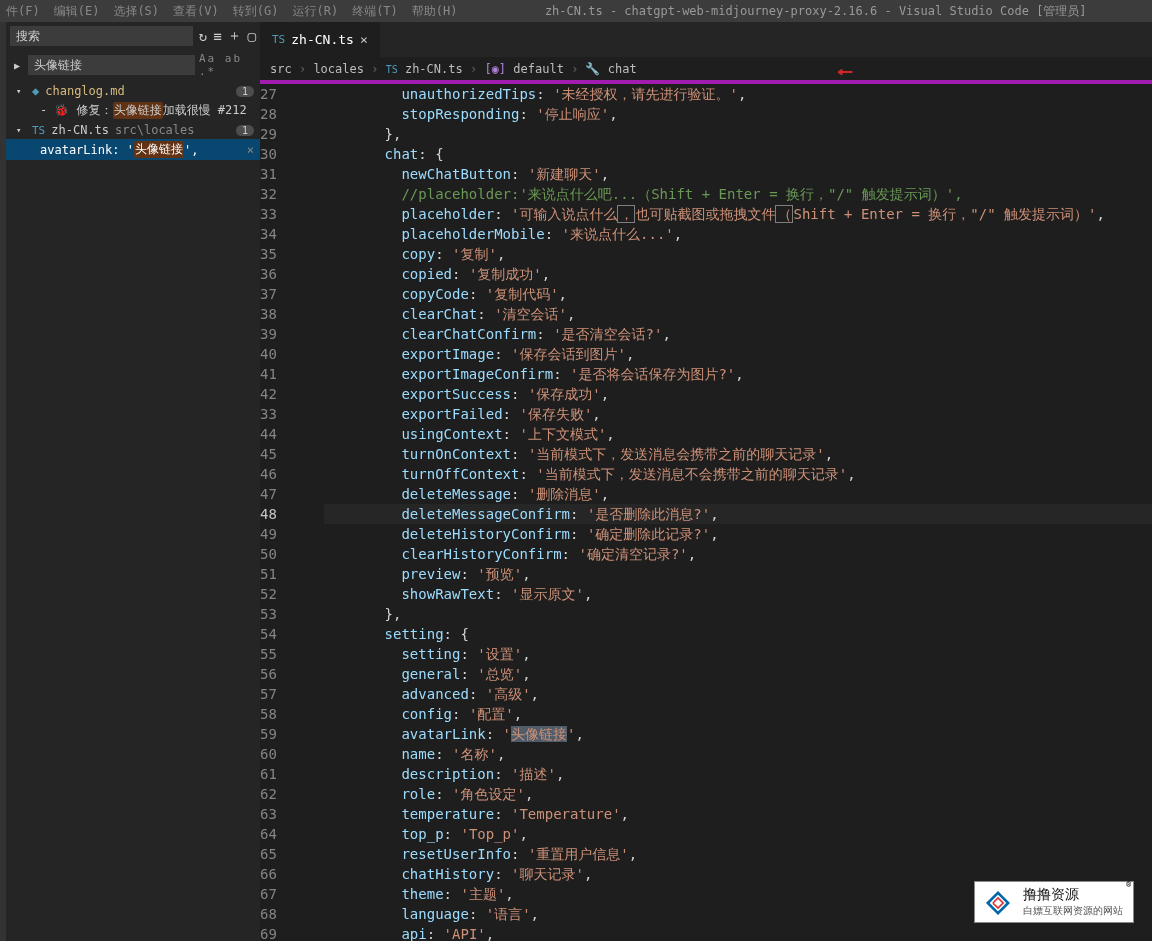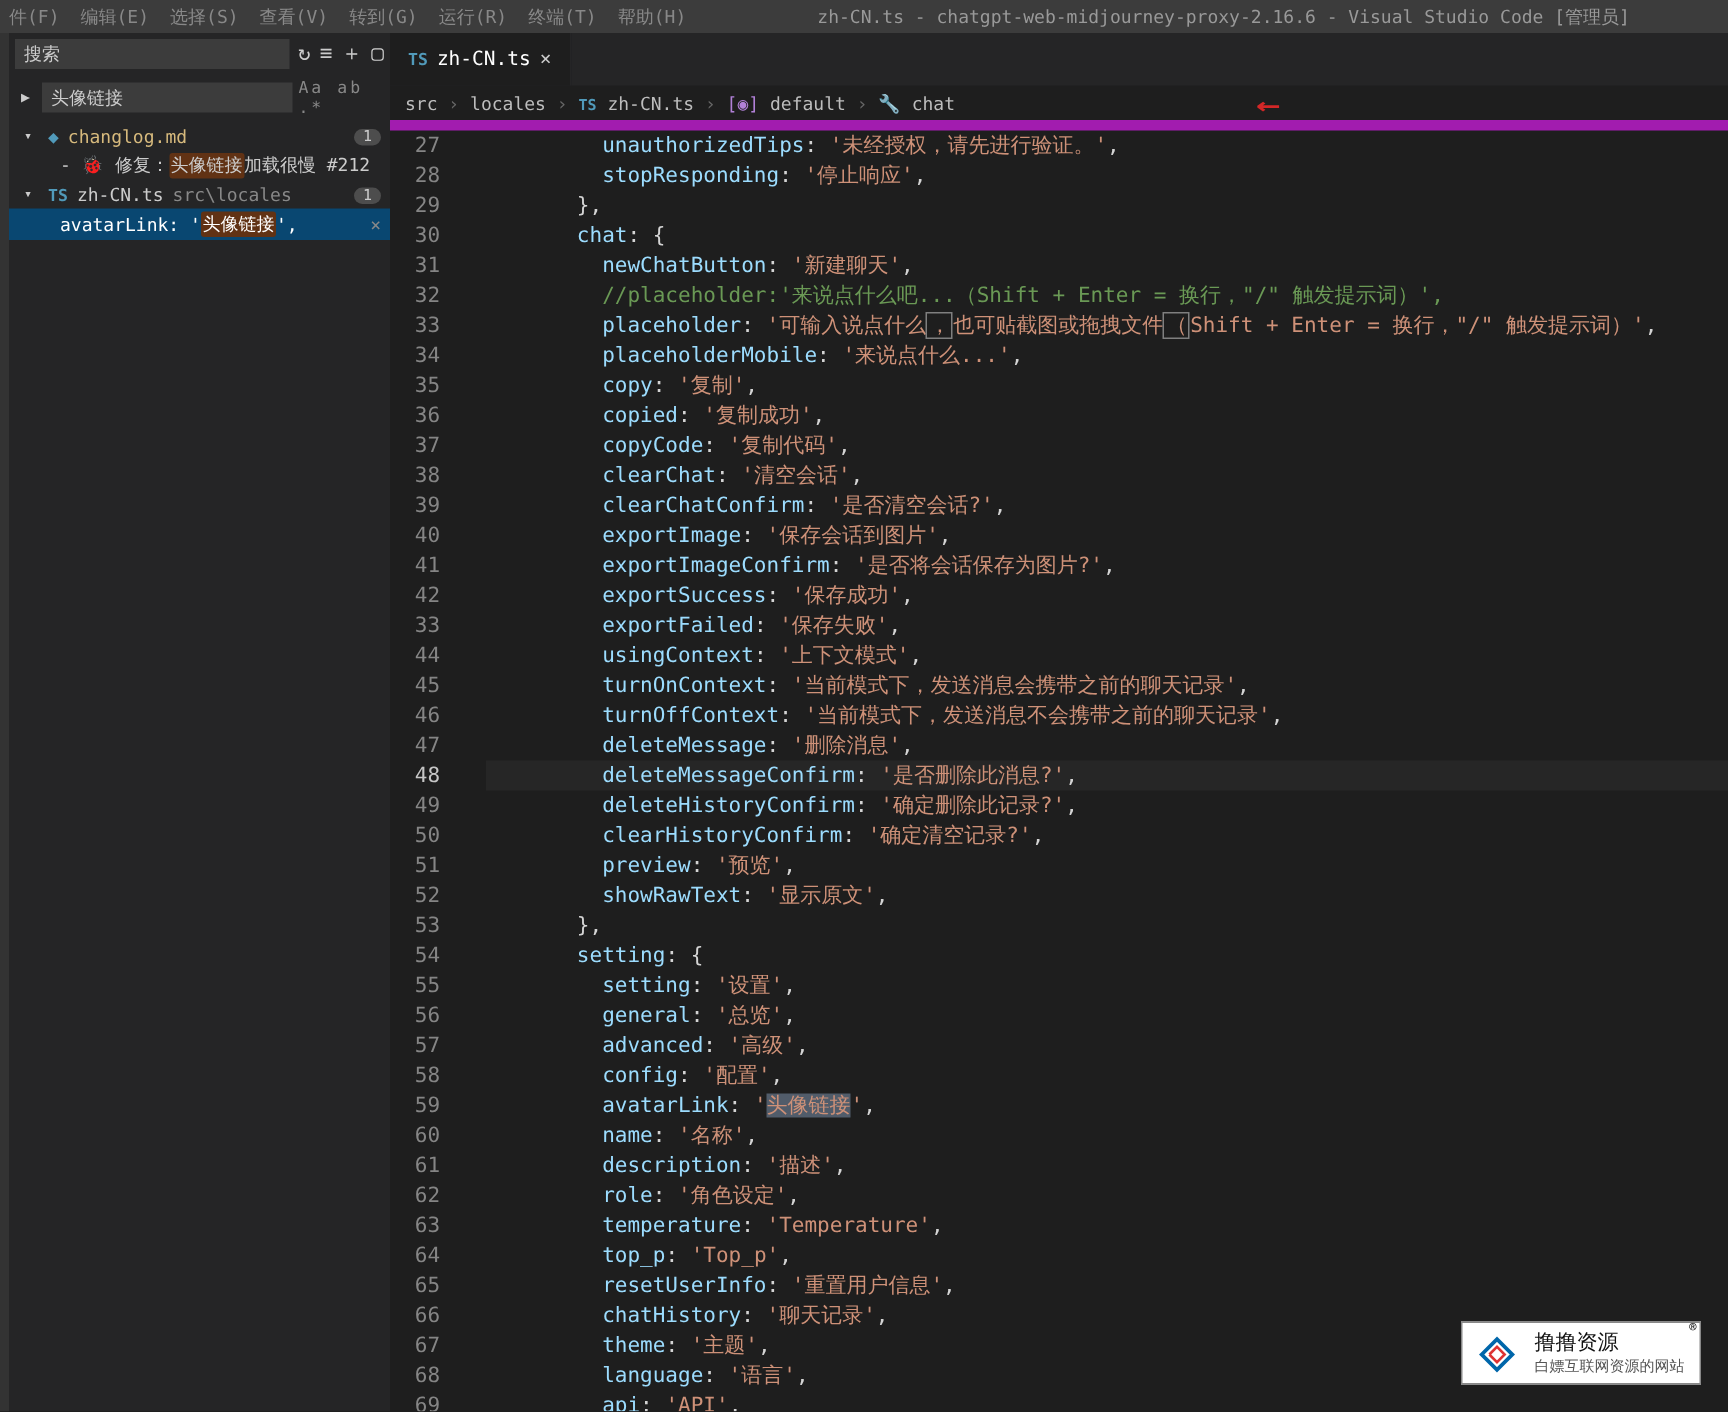--- a/index.html
+++ b/index.html
@@ -14,36 +14,36 @@
   .sb-search-row{display:flex;align-items:center;padding:2px 8px 4px 8px;gap:4px}
   .chev{width:14px;color:#ccc;font-size:10px}
   .sb-search-row input{flex:1;background:#3c3c3c;border:none;color:#ccc;padding:3px 6px;font-size:12px;outline:none}
   .searchopts{color:#888;padding-right:4px;font-size:11px;letter-spacing:2px}
   .sb-result{padding:4px 10px;font-size:12px;color:#aaa}
   .sb-result .hl{color:#46a0ff}
   .file{display:flex;align-items:center;padding:2px 6px 2px 10px;gap:6px;font-size:12px;color:#ccc}
   .file .badge{margin-left:auto;background:#4d4d4d;border-radius:8px;padding:0 6px;font-size:10px;color:#ccc}
   .twisty{font-size:9px;color:#ccc;width:10px}
   .mdic{color:#519aba;font-size:12px}
-  .tsic{color:#519aba;font-size:11px;font-weight:bold}
+  .tsic{color:#519aba;font-size:11px;font-weight:normal}
   .modif{color:#d7ba7d}
   .match{padding:2px 6px 2px 34px;font-size:12px;color:#ccc;display:flex;align-items:center}
   .match .x{margin-left:auto;color:#888;font-size:12px}
   .match.active{background:#094771;color:#fff}
   .hit{background:#613214;border-radius:2px;padding:0 1px}
   .main{flex:1;display:flex;flex-direction:column;min-width:0}
   .tabs{height:35px;background:#252526;display:flex;border-bottom:1px solid #1e1e1e}
   .tab{display:flex;align-items:center;gap:6px;padding:0 12px;background:#1e1e1e;color:#fff;font-size:13px;border-right:1px solid #252526}
   .tab .close{color:#ccc;font-size:13px}
-  .crumbs{height:22px;display:flex;align-items:center;gap:6px;padding:0 10px;background:#1e1e1e;color:#8a8a8a;font-size:12px;border-bottom:7px solid #a21caf;position:relative}
+  .crumbs{height:22px;display:flex;align-items:center;gap:6px;padding:0 10px;background:#1e1e1e;color:#8a8a8a;font-size:12px;border-bottom:4px solid #a21caf;position:relative}
   .crumbs .sep{color:#666}
   .crumbs .name{color:#bdbdbd}
   .arrow{position:absolute;left:580px;top:2px;color:#d32727;font-size:18px;font-weight:bold;transform:scaleX(1.5)}
   .editor{flex:1;display:flex;overflow:hidden;font-family:Consolas,"Microsoft YaHei",monospace;font-size:14px;line-height:20px}
-  .gutter{width:50px;text-align:center;color:#858585;padding:0 14px 0 0;user-select:none}
+  .gutter{width:50px;text-align:left;color:#858585;padding:0 14px 0 0;user-select:none}
   .gutter .ln{height:20px}
   .gutter .ln.cur{color:#c6c6c6}
   .code{flex:1;white-space:pre;overflow:hidden}
   .row{height:20px;padding-left:10px}
   .row.curline{background:rgba(255,255,255,0.04)}
   .k{color:#9cdcfe}
   .s{color:#ce9178}
   .p{color:#d4d4d4}
   .c{color:#6a9955}
   .box{border:1px solid #7f7f7f;padding:0 1px}

